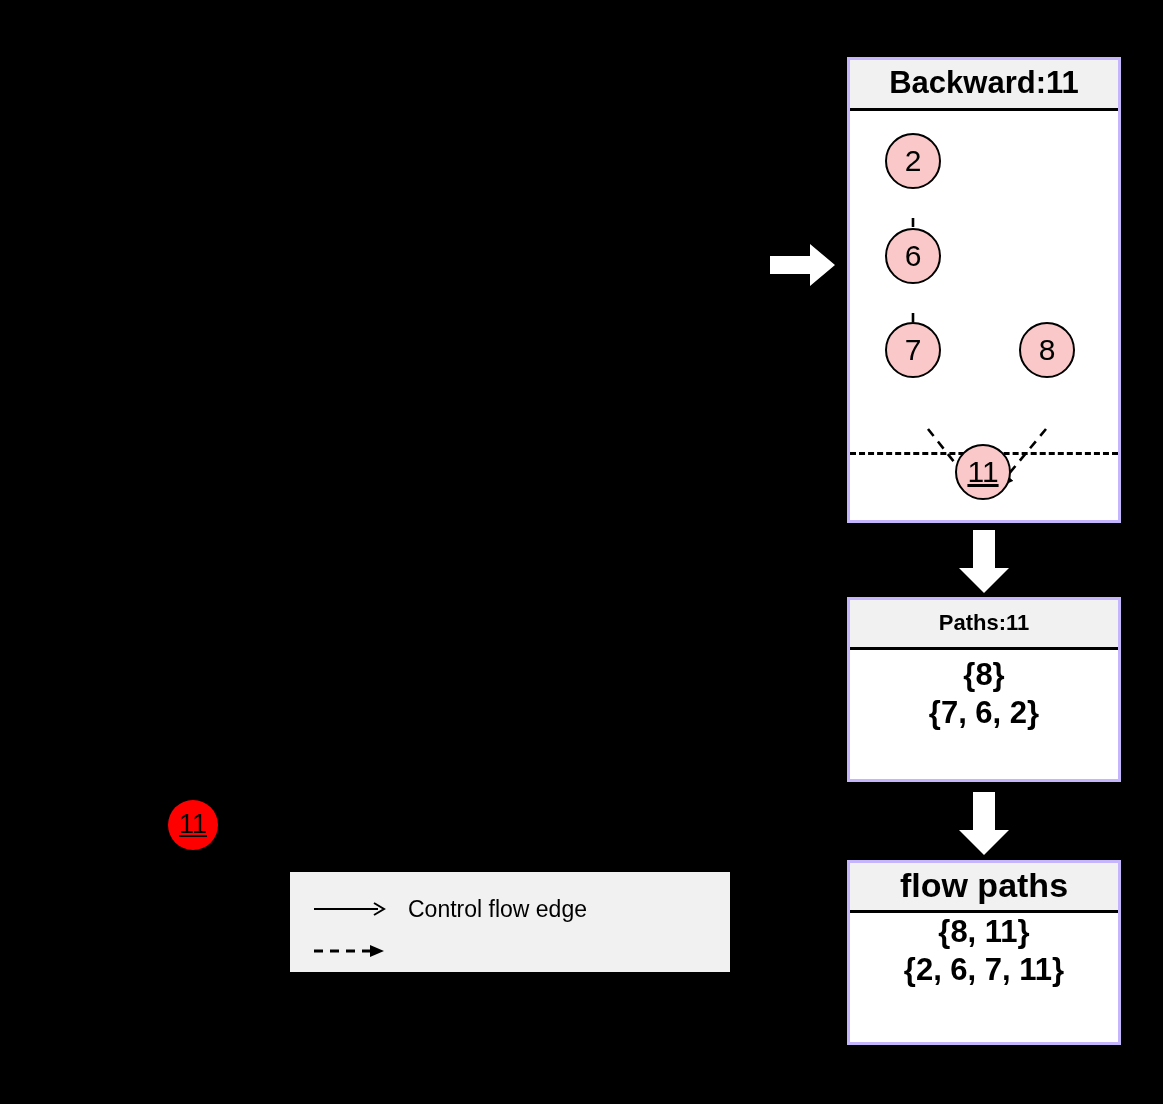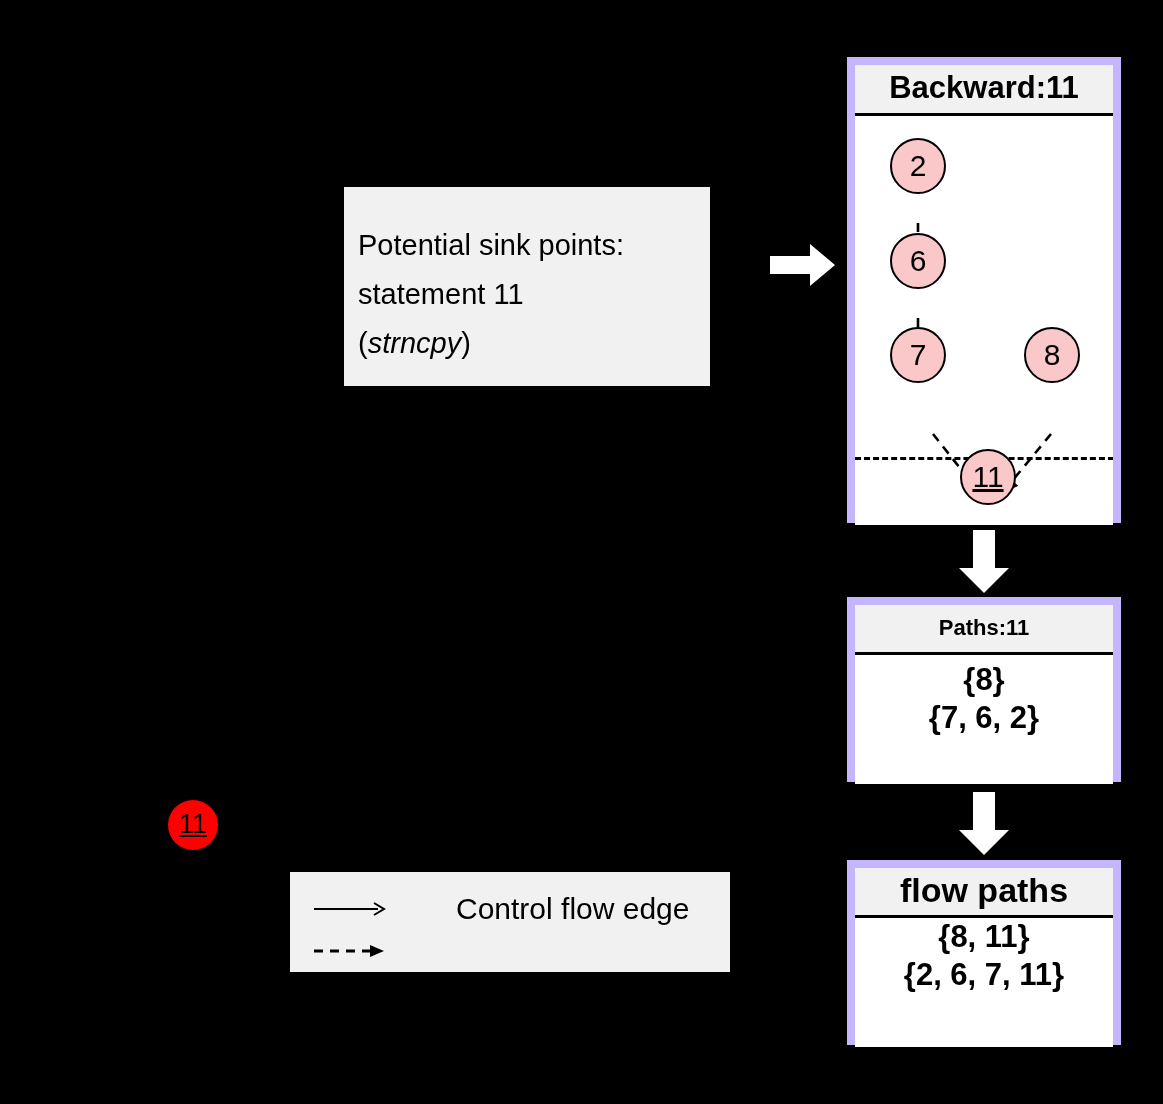--- a/index.html
+++ b/index.html
@@ -21,21 +21,21 @@
     width: 1163px;
     height: 1104px;
     background: #000000;
   }
 
   
   .panel {
     position: absolute;
     box-sizing: border-box;
     background: #ffffff;
-    border: 8px solid #c4b5fd;
+    border: 3px solid #c4b5fd;
   }
   .panel-header {
     box-sizing: border-box;
     background: #f1f1f1;
     border-bottom: 3px solid #000000;
     text-align: center;
     font-weight: bold;
     color: #000000;
     letter-spacing: 0px;
     white-space: nowrap;
@@ -179,24 +179,23 @@
     height: 42px;
     padding-left: 22px;
   }
   .legend-swatch {
     width: 78px;
     height: 20px;
     flex: 0 0 78px;
     margin-right: 18px;
   }
   .legend-label {
-    font-size: 30px;
+    font-size: 23px;
     color: #000000;
     white-space: nowrap;
-    margin-left: 48px;
   }
 
   
   #sink-marker {
     position: absolute;
     left: 168px;
     top: 800px;
     width: 50px;
     height: 50px;
     box-sizing: border-box;
@@ -214,25 +213,20 @@
   .block-arrow { position: absolute; }
   #arrow-right { left: 770px; top: 243px; width: 66px; height: 44px; }
   #arrow-down-1 { left: 958px; top: 530px; width: 52px; height: 64px; }
   #arrow-down-2 { left: 958px; top: 792px; width: 52px; height: 64px; }
 </style>
 </head>
 <body>
 
 <div id="stage">
 
-  <div id="sink-box">
-    <div class="line">Potential sink points:</div>
-    <div class="line">statement 11</div>
-    <div class="line"><span>(</span><em>strncpy</em><span>)</span></div>
-  </div>
 
   <div class="block-arrow" id="arrow-right">
     <svg width="66" height="44" viewBox="0 0 66 44" xmlns="http://www.w3.org/2000/svg">
       <polygon points="0,13 40,13 40,1 65,22 40,43 40,31 0,31" fill="#ffffff"></polygon>
     </svg>
   </div>
 
   <div class="panel" id="backward-panel">
     <div class="panel-header">Backward:11</div>
     <div class="panel-body">

